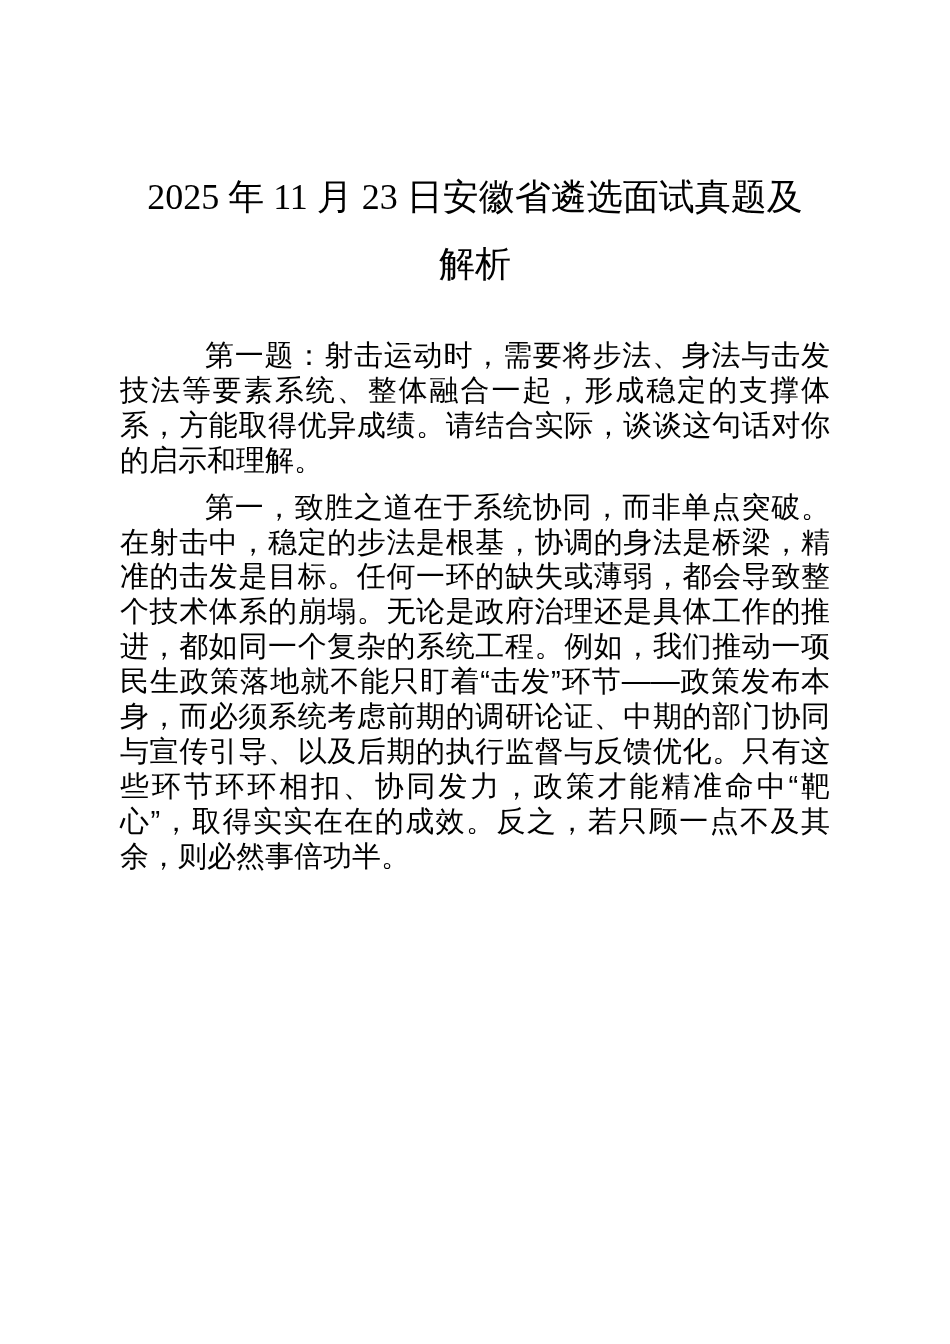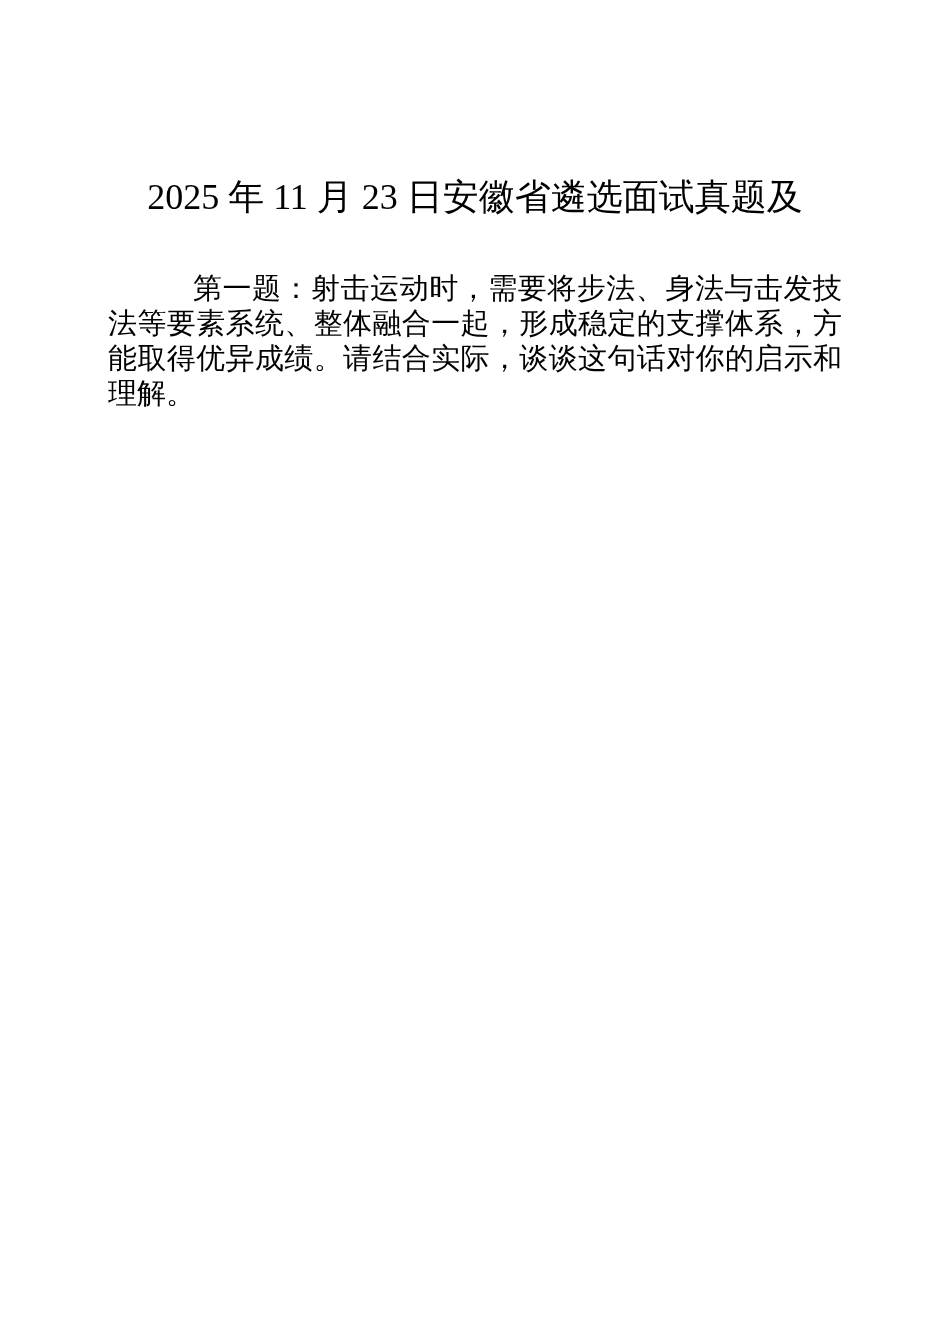--- a/index.html
+++ b/index.html
@@ -32,33 +32,35 @@
   .doc-body {
     margin: 40px 108px 0 108px;
     font-family: "Liberation Sans", "DejaVu Sans", sans-serif;
     font-size: 29px;
     line-height: 34.9px;
     color: #000000;
     text-align: justify;
     text-justify: inter-ideograph;
   }
   .doc-body p {
-    margin: 0;
+    margin: 12px;
     padding: 0;
     text-indent: 85px;
     word-break: break-all;
     overflow-wrap: break-word;
   }
 </style>
 </head>
 <body>
 
 <div class="page">
 
   <h1 class="doc-title">
     <span class="title-line">2025 年 11 月 23 日安徽省遴选面试真题及</span>
+    <span class="title-line">解析</span>
   </h1>
 
   <div class="doc-body">
     <p>第一题：射击运动时，需要将步法、身法与击发技法等要素系统、整体融合一起，形成稳定的支撑体系，方能取得优异成绩。请结合实际，谈谈这句话对你的启示和理解。</p>
+    <p>第一，致胜之道在于系统协同，而非单点突破。在射击中，稳定的步法是根基，协调的身法是桥梁，精准的击发是目标。任何一环的缺失或薄弱，都会导致整个技术体系的崩塌。无论是政府治理还是具体工作的推进，都如同一个复杂的系统工程。例如，我们推动一项民生政策落地就不能只盯着“击发”环节——政策发布本身，而必须系统考虑前期的调研论证、中期的部门协同与宣传引导、以及后期的执行监督与反馈优化。只有这些环节环环相扣、协同发力，政策才能精准命中“靶心”，取得实实在在的成效。反之，若只顾一点不及其余，则必然事倍功半。</p>
   </div>
 
 </div>
 
 </body></html>

